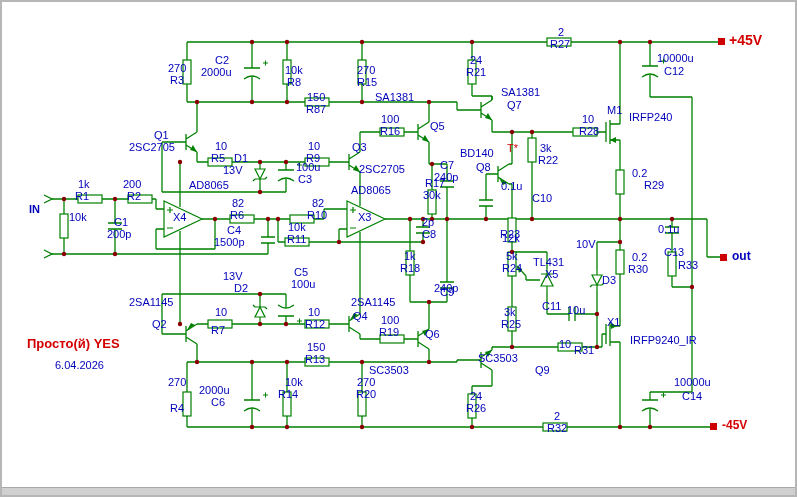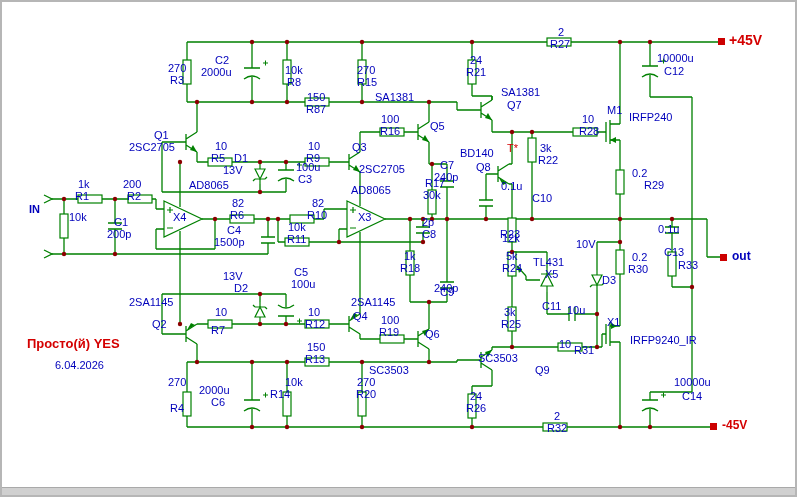--- a/index.html
+++ b/index.html
@@ -367,21 +367,21 @@
       <span class="lbl blue" style="left: 367px; top: 362px;">SC3503</span>
       <span class="lbl blue" style="left: 476px; top: 350px;">SC3503</span>
       <span class="lbl blue" style="left: 489px; top: 362px; margin-left: 44px;">Q9</span>
       <span class="lbl red" style="left: 25px; top: 336px; font-size: 13px; font-weight: bold;">Просто(й) YES</span>
       <span class="lbl blue" style="left: 53px; top: 357px;">6.04.2026</span>
       <span class="lbl blue" style="left: 166px; top: 374px;">270</span>
       <span class="lbl blue" style="left: 168px; top: 400px;">R4</span>
       <span class="lbl blue" style="left: 197px; top: 382px;">2000u</span>
       <span class="lbl blue" style="left: 209px; top: 394px;">C6</span>
       <span class="lbl blue" style="left: 283px; top: 374px;">10k</span>
-      <span class="lbl blue" style="left: 268px; top: 386px;">R14</span>
+      <span class="lbl blue" style="left: 276px; top: 386px;">R14</span>
       <span class="lbl blue" style="left: 355px; top: 374px;">270</span>
       <span class="lbl blue" style="left: 354px; top: 386px;">R20</span>
       <span class="lbl blue" style="left: 468px; top: 388px;">24</span>
       <span class="lbl blue" style="left: 464px; top: 400px;">R26</span>
       <span class="lbl blue" style="left: 672px; top: 374px;">10000u</span>
       <span class="lbl blue" style="left: 680px; top: 388px;">C14</span>
       <span class="lbl blue" style="left: 552px; top: 408px;">2</span>
       <span class="lbl blue" style="left: 545px; top: 420px;">R32</span>
       <span class="lbl red" style="left: 720px; top: 417px; font-size: 12px; font-weight: bold;">-45V</span>
     </div>

